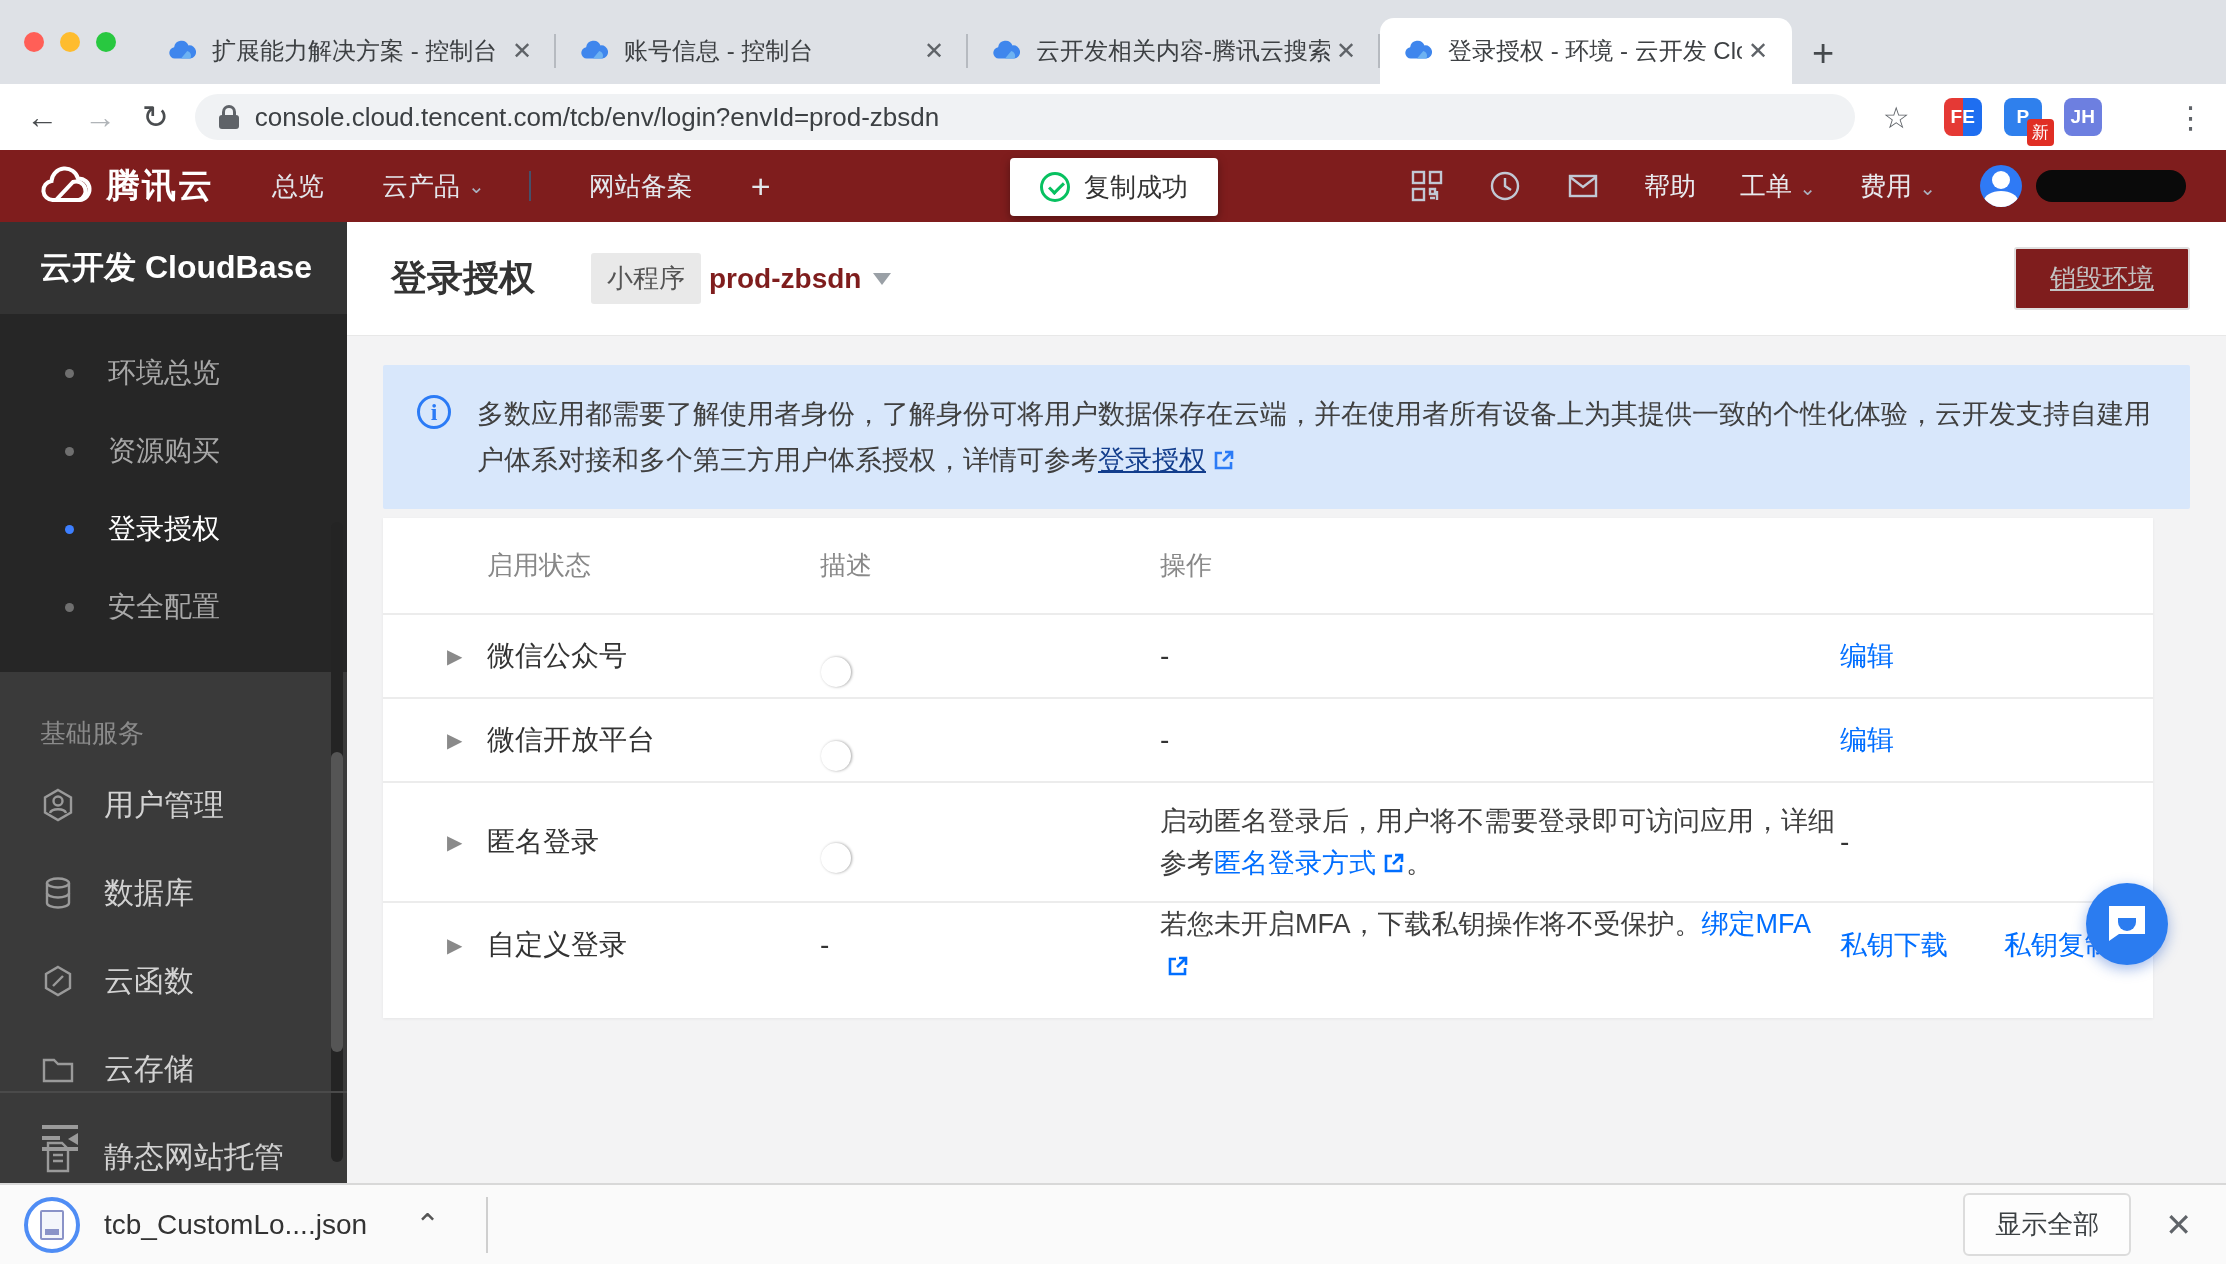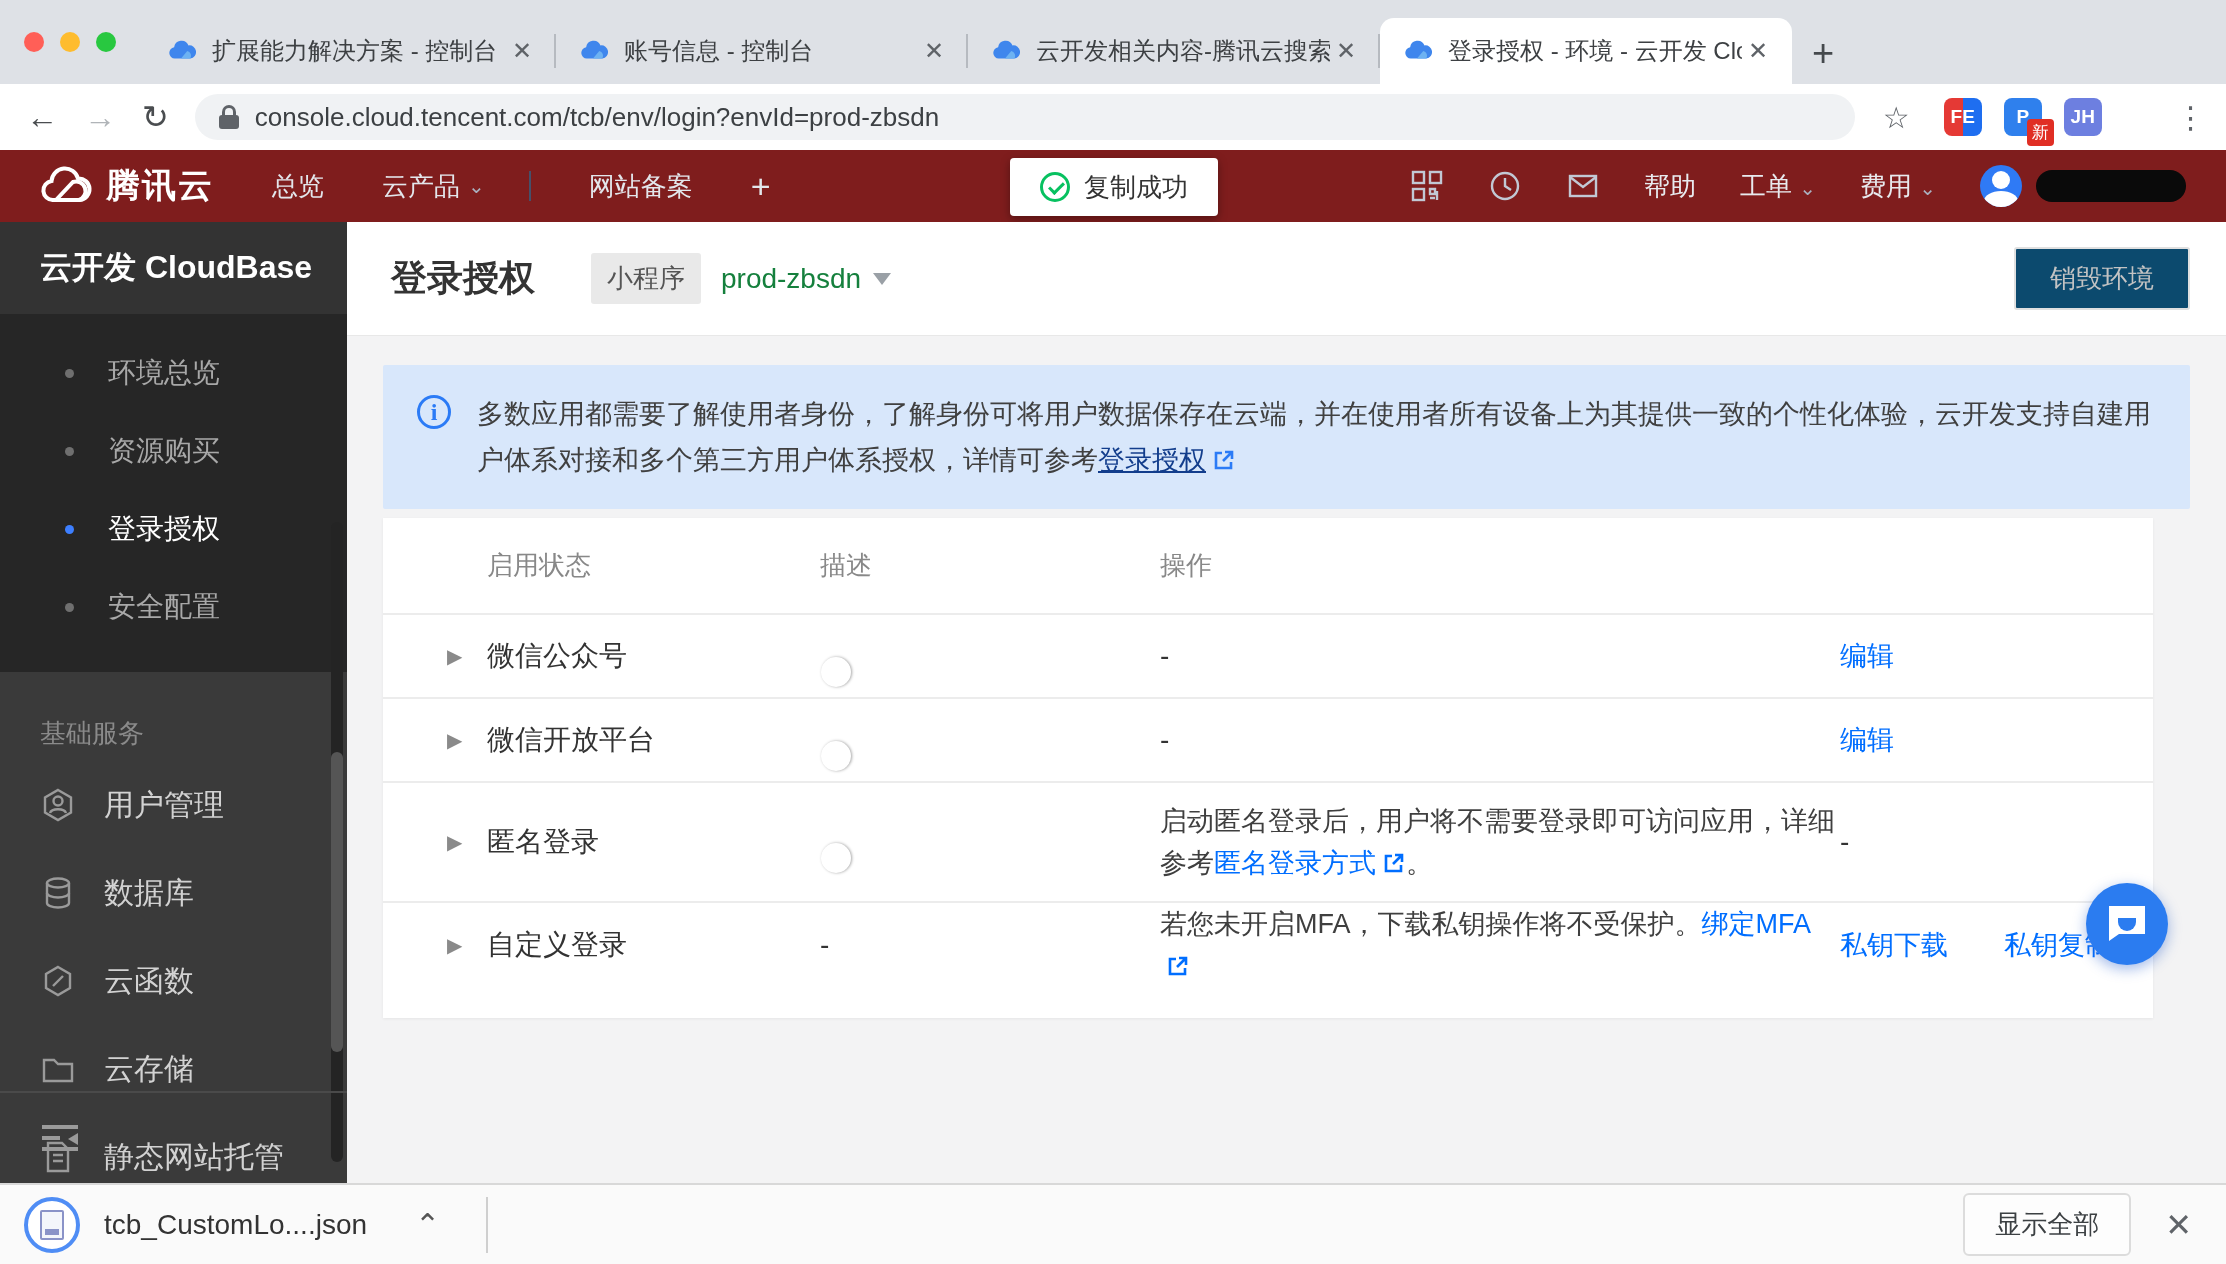--- a/index.html
+++ b/index.html
@@ -78,23 +78,23 @@
   .sb-foot { position:absolute; left:0; bottom:0; width:347px; height:92px; border-top:2px solid #4a4a4a; display:flex; align-items:center; padding-left:40px; }
   .collapse-ic { width:40px; height:30px; stroke:#9a9a9a; stroke-width:3; fill:#9a9a9a; }
   .sb-scroll { position:absolute; right:4px; top:300px; width:12px; height:640px; background:#242424; border-radius:6px; }
   .sb-scroll .thumb { position:absolute; left:0; top:230px; width:12px; height:300px; background:#555; border-radius:6px; }
 
   
   .content { position:absolute; left:347px; top:222px; width:1879px; height:961px; background:#f3f3f4; }
   .page-head { height:114px; background:#fff; border-bottom:1px solid #e8e8e8; display:flex; align-items:center; padding:0 36px 0 44px; }
   .page-title { font-size:36px; font-weight:bold; color:#333; }
   .env-badge { margin-left:56px; background:#e9e9e9; color:#555; font-size:26px; padding:8px 16px; border-radius:3px; }
-  .env-name { margin-left:20px; font-size:28px; font-weight:normal; color:#15803d; display:flex; align-items:center; gap:12px; }
+  .env-name { margin-left:8px; font-size:28px; font-weight:bold; color:#7f1d1d; display:flex; align-items:center; gap:12px; }
   .tri-down { width:0; height:0; border-left:9px solid transparent; border-right:9px solid transparent; border-top:12px solid #9aa0a6; }
-  .destroy-btn { margin-left:auto; border:2px solid #e0e0e0; background:#0c4a6e; color:#c3c3c3; font-size:26px; padding:12px 34px; border-radius:3px; }
+  .destroy-btn { margin-left:auto; border:2px solid #e0e0e0; background:#7f1d1d; color:#c3c3c3; font-size:26px; padding:12px 34px; border-radius:3px;text-decoration:underline; }
 
   .banner { position:absolute; left:36px; top:143px; width:1807px; background:#d8e7fb; padding:26px 34px; display:flex; gap:26px; border-radius:2px; }
   .info-ic { flex:0 0 34px; width:34px; height:34px; border-radius:50%; border:3px solid #2b7bf6; color:#2b7bf6; font-size:24px; font-weight:bold; display:flex; align-items:center; justify-content:center; margin-top:4px; font-family:"Liberation Serif",serif; }
   .banner-text { font-size:27px; color:#404040; line-height:46px; }
   .banner-link { color:#123d8c; text-decoration:underline; }
   .ext-link-ic { display:inline-block; width:24px; height:24px; vertical-align:-3px; margin-left:6px; }
 
   .card { position:absolute; left:36px; top:296px; width:1770px; height:500px; background:#fff; box-shadow:0 1px 3px rgba(0,0,0,.06); }
   .trow { display:grid; grid-template-columns:40px 333px 340px 680px 1fr; align-items:center; padding:0 40px 0 64px; }
   .thead { height:95px; color:#888; font-size:26px; }

